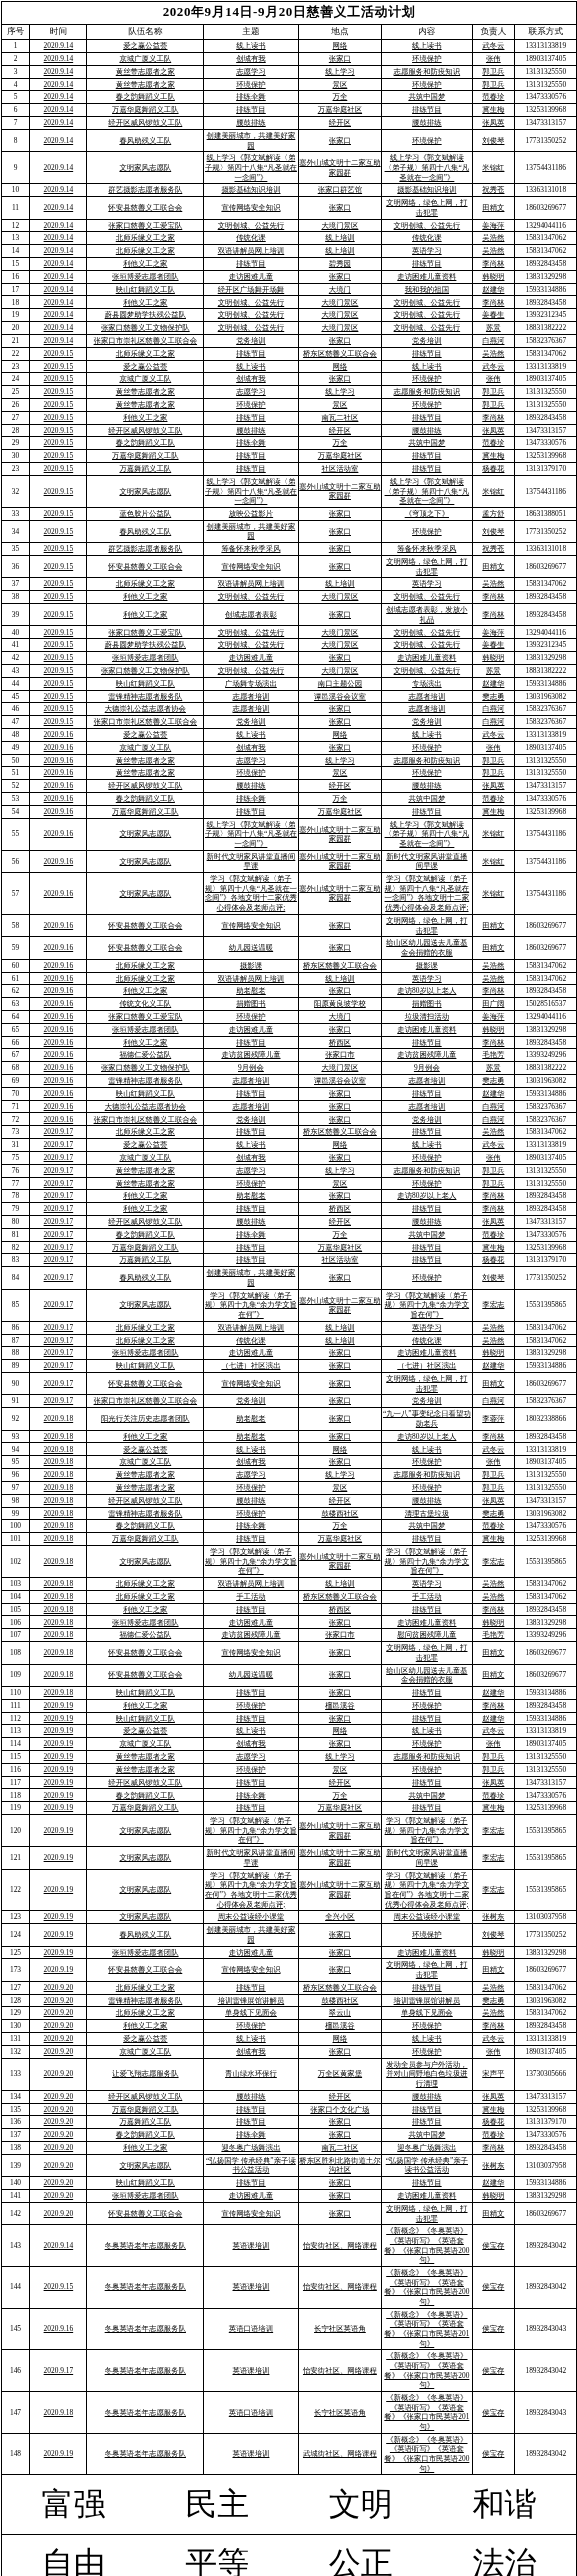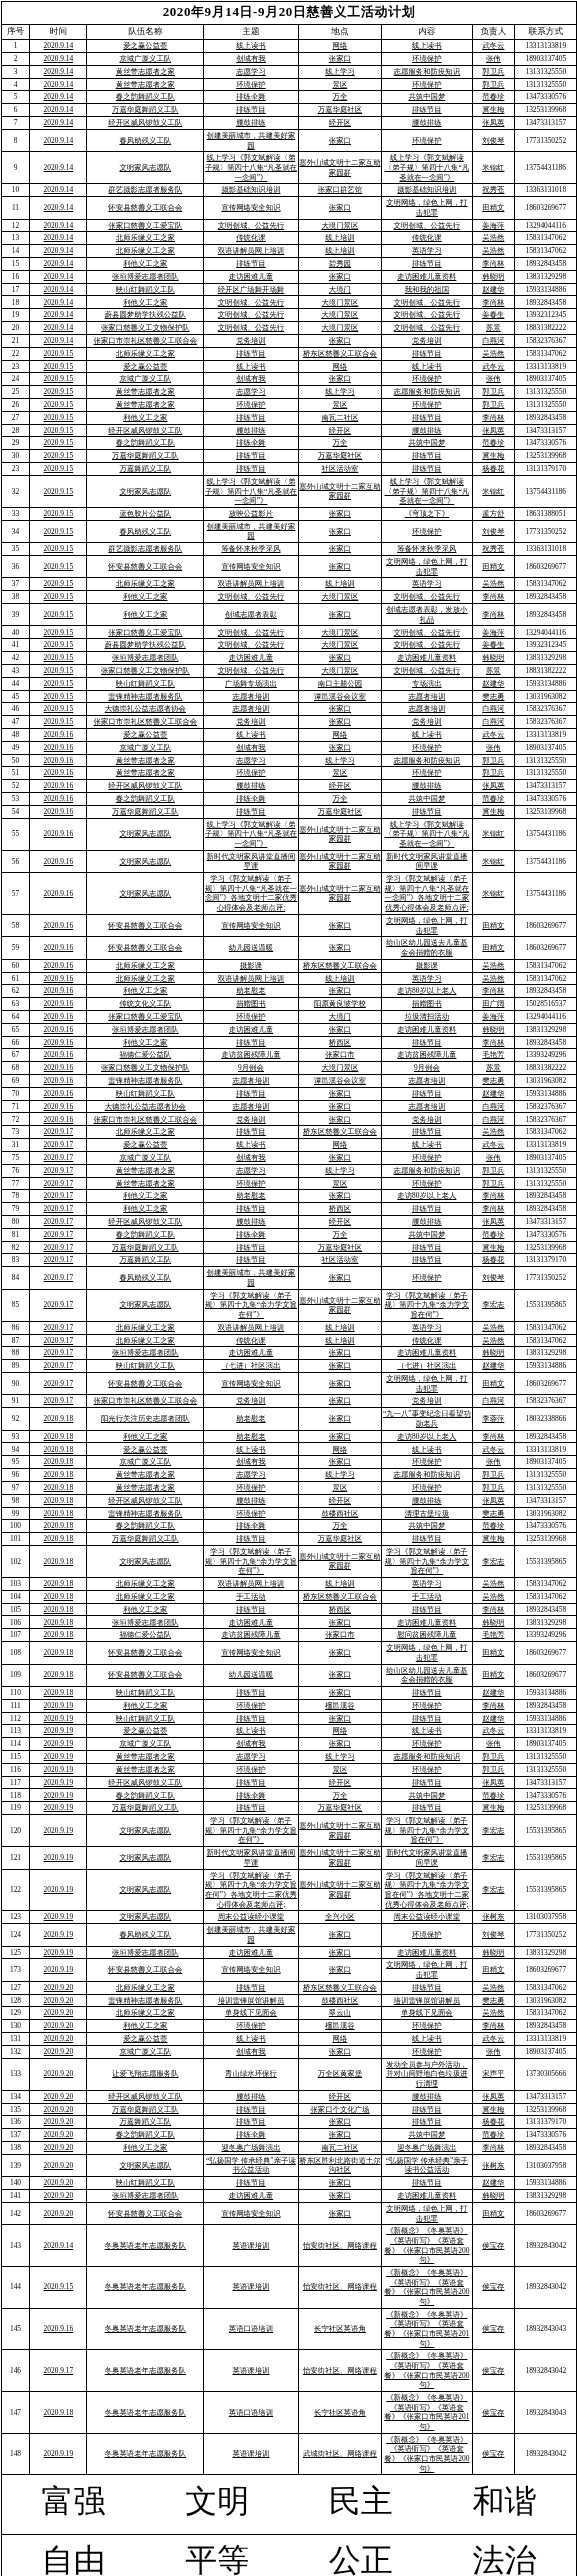--- a/index.html
+++ b/index.html
@@ -12,21 +12,21 @@
   tr.title-row td{font-size:13px;font-weight:bold;padding:2.3px 0;border:1.1px solid #000;
         text-decoration:none !important;letter-spacing:0.6px;}
   tr.header-row th{font-size:8.6px;font-weight:normal;padding:1.7px 0;border-bottom:1.1px solid #000;}
   tbody td{text-decoration:underline;text-underline-offset:1.1px;}
   tbody td:first-child,tbody td:last-child{text-decoration:none;}
   tbody tr.group-end td{border-bottom-width:1.1px;}
   .values-block{border:1.1px solid #000;border-top:none;}
   .values-row{display:flex;border-bottom:1.1px solid #000;}
   .values-row:last-child{border-bottom:none;}
   .values-row span{flex:1;text-align:center;font-size:32px;line-height:1.0;padding:12.6px 0 13.7px 0;
-        font-family:Liberation Mono, monospace;}
+        font-family:Liberation Sans, sans-serif;}
 </style>
 </head>
 <body>
 
 <div class="page">
 
   <table class="grid">
     <colgroup>
       <col style="width:5%">
         <col style="width:9.9%">
@@ -1532,22 +1532,22 @@
           <td>《新概念》《冬奥英语》《英语听写》《英语套餐》《张家口市民英语200句》</td>
           <td>侯宝存</td>
           <td>18932843042</td>
         </tr>
       </tbody>
   </table>
 
   <div class="values-block">
     <div class="values-row">
         <span>富强</span>
+        <span>民主</span>
         <span>文明</span>
-        <span>民主</span>
         <span>和谐</span>
       </div>
     <div class="values-row">
         <span>自由</span>
         <span>平等</span>
         <span>公正</span>
         <span>法治</span>
       </div>
     <div class="values-row">
         <span>爱国</span>

